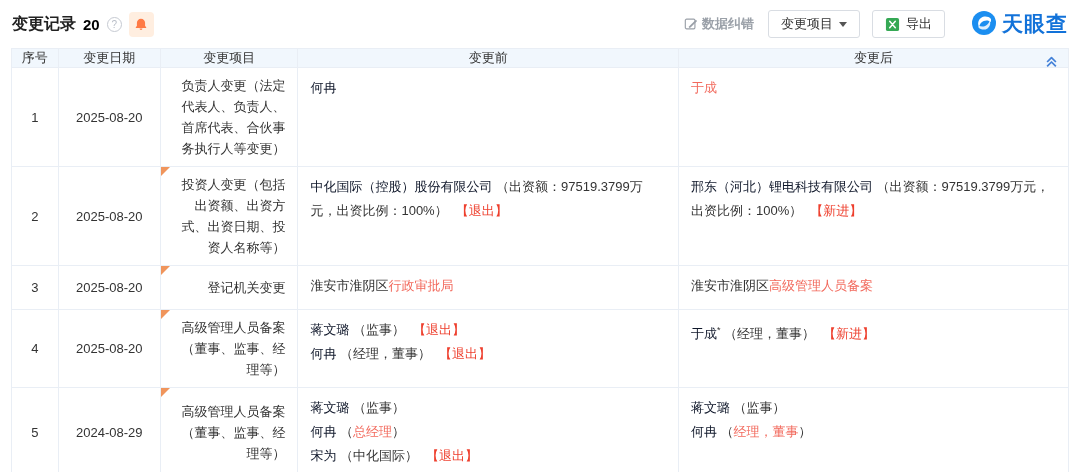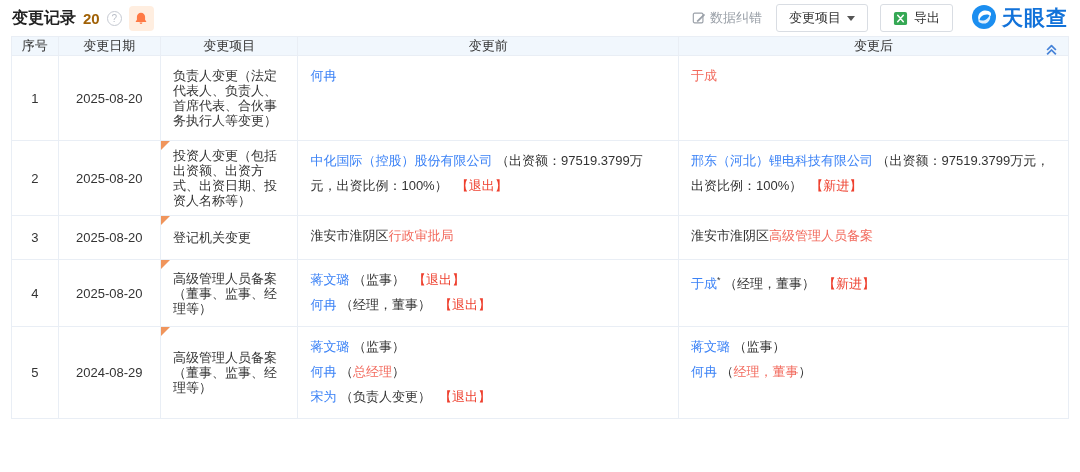--- a/index.html
+++ b/index.html
@@ -1,59 +1,59 @@
 <!DOCTYPE html>
 <html><head>
 <meta charset="utf-8">
 <style>
   * { margin:0; padding:0; box-sizing:border-box; }
   html,body { width:1080px; height:472px; background:#fff; overflow:hidden;
     font-family:"Liberation Sans","DejaVu Sans",sans-serif; color:#333; }
 
   
-  .topbar { height:36px; display:flex; align-items:center; justify-content:space-between;
+  .topbar { height:48px; display:flex; align-items:center; justify-content:space-between;
     padding:0 12px 0 12px; }
   .topbar-left { display:flex; align-items:center; gap:7px; }
   .page-title { font-size:16px; font-weight:bold; color:#222; }
-  .count { font-size:15px; font-weight:bold; color:#a16207; }
+  .count { font-size:15px; font-weight:bold; color:#000000; }
   .help-circle { width:15px; height:15px; border-radius:50%; border:1px solid #c6cad2;
     color:#b9bec7; font-size:10px; line-height:13px; text-align:center; display:inline-block; }
   .bell-badge { width:25px; height:25px; background:#ffeee0; border-radius:4px;
     display:flex; align-items:center; justify-content:center; cursor:pointer; }
 
   .topbar-right { display:flex; align-items:center; }
   .correction { display:flex; align-items:center; gap:4px; color:#9aa0a8; font-size:13px;
-    margin-right:14px; cursor:pointer; }
+    margin-right:14px; cursor:pointer;font-weight:bold; }
   .btn { height:28px; border:1px solid #d9dde3; border-radius:3px; background:#fff;
     font-size:13px; color:#333; display:flex; align-items:center; gap:6px;
     padding:0 12px; cursor:pointer; margin-right:12px; }
   .caret-down { width:0; height:0; border-left:4px solid transparent;
     border-right:4px solid transparent; border-top:5px solid #555; display:inline-block; }
   .logo { display:flex; align-items:flex-start; gap:5px; margin-left:8px; cursor:pointer; }
   .logo-text { font-size:21px; font-weight:bold; color:#1272d9; letter-spacing:1px; }
 
   
   .tbl-wrap { padding:0 11px; }
   table { width:100%; border-collapse:collapse; table-layout:fixed; font-size:13px; }
   th,td { border:1px solid #e9eef5; }
   thead th { background:#f1f7fd; height:14px; font-weight:normal; color:#333;
     text-align:center; position:relative; }
   td { vertical-align:middle; }
   td.c-no, td.c-date { text-align:center; color:#333; }
-  td.c-item { padding:7px 12px; line-height:15px; position:relative; word-break:break-all; }
+  td.c-item { padding:7px 12px; line-height:21px; position:relative; word-break:break-all;text-align:right; }
   td.c-before, td.c-after { vertical-align:top; padding:8px 12px; line-height:24px;
     word-break:break-all; }
   tbody tr:nth-child(1){height:85px} tbody tr:nth-child(2){height:68px}
   tbody tr:nth-child(3){height:44px} tbody tr:nth-child(4){height:58px}
   tbody tr:nth-child(5){height:70px} tbody tr:nth-child(6){height:72px}
 
   .corner { position:absolute; left:0; top:0; width:0; height:0;
     border-top:9px solid #f0955c; border-right:9px solid transparent; }
 
-  .seg-link { color:#3b82f6; cursor:pointer;font-family:Liberation Mono, monospace; }
+  .seg-link { color:#0f172a; cursor:pointer; }
   .seg-text { color:#333; }
   .seg-hl { color:#f2695c; }
   .seg-tag { color:#ee3f2d; margin-left:8px; }
   .seg-sup { color:#333; font-size:9px; vertical-align:super; }
 
   .collapse-icon { position:absolute; right:10px; top:6px; cursor:pointer; }
 </style>
 </head>
 <body>
 
@@ -74,21 +74,21 @@
       <svg width="14" height="14" viewBox="0 0 16 16">
         <rect x="1.5" y="2.5" width="11" height="11" rx="1.5" fill="none" stroke="#9aa0a8" stroke-width="1.3"></rect>
         <path d="M6 10.5 L13.5 3 L15 4.5 L7.5 12 L5.5 12.5 Z" fill="#9aa0a8"></path>
       </svg>
       <span>数据纠错</span>
     </span>
     <button class="btn">
       <span>变更项目</span>
       <span class="caret-down"></span>
     </button>
-    <button class="btn" style="margin-right:10px;">
+    <button class="btn" style="margin-right:18px;">
       <svg width="15" height="15" viewBox="0 0 16 16">
         <rect x="1" y="1" width="14" height="14" rx="2" fill="#35a854"></rect>
         <path d="M5 4.5 L11 11.5 M11 4.5 L5 11.5" stroke="#fff" stroke-width="1.6" stroke-linecap="round"></path>
       </svg>
       <span>导出</span>
     </button>
     <span class="logo">
       <svg width="26" height="26" viewBox="0 0 26 26">
         <circle cx="13" cy="13" r="12" fill="#1b8ef0"></circle>
         <path d="M20 9c-2.5-2.8-7-3.2-10-1-2.9 2.1-3.7 6-1.8 9 .4-2.7 2-5 4.5-6 2.5-1.1 5.3-.7 7.3 1z" fill="#fff"></path>
@@ -169,21 +169,21 @@
             <div class="cell-line"><span class="seg-link">于成</span><span class="seg-sup">*</span><span class="seg-text"> （经理，董事）</span><span class="seg-tag">【新进】</span></div>
           </td>
         </tr>
         <tr>
           <td class="c-no">5</td>
           <td class="c-date">2024-08-29</td>
           <td class="c-item"><span class="corner"></span><span>高级管理人员备案（董事、监事、经理等）</span></td>
           <td class="c-before">
             <div class="cell-line"><span class="seg-link">蒋文璐</span><span class="seg-text"> （监事）</span></div>
             <div class="cell-line"><span class="seg-link">何冉</span><span class="seg-text"> （</span><span class="seg-hl">总经理</span><span class="seg-text">）</span></div>
-            <div class="cell-line"><span class="seg-link">宋为</span><span class="seg-text"> （负责人变更）</span><span class="seg-tag">【退出】</span></div>
+            <div class="cell-line"><span class="seg-link">宋为</span><span class="seg-text"> （中化国际）</span><span class="seg-tag">【退出】</span></div>
           </td>
           <td class="c-after">
             <div class="cell-line"><span class="seg-link">蒋文璐</span><span class="seg-text"> （监事）</span></div>
             <div class="cell-line"><span class="seg-link">何冉</span><span class="seg-text"> （</span><span class="seg-hl">经理，董事</span><span class="seg-text">）</span></div>
           </td>
         </tr>
       </tbody>
   </table>
 </div>
 

